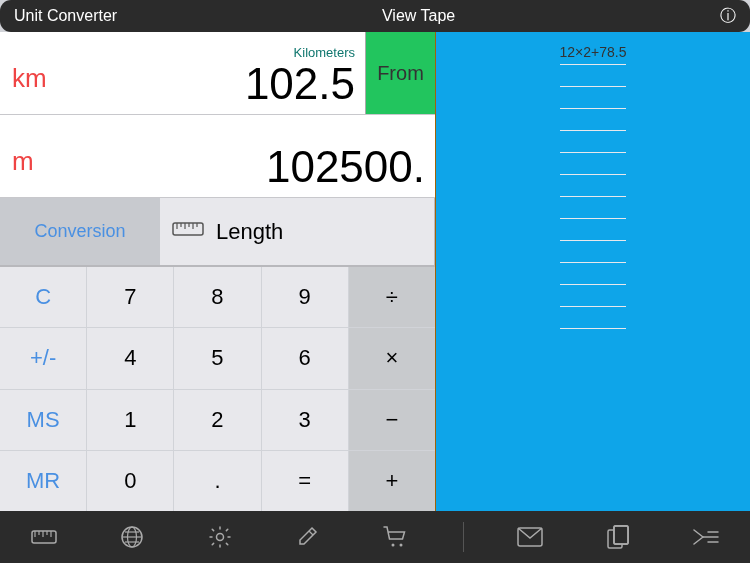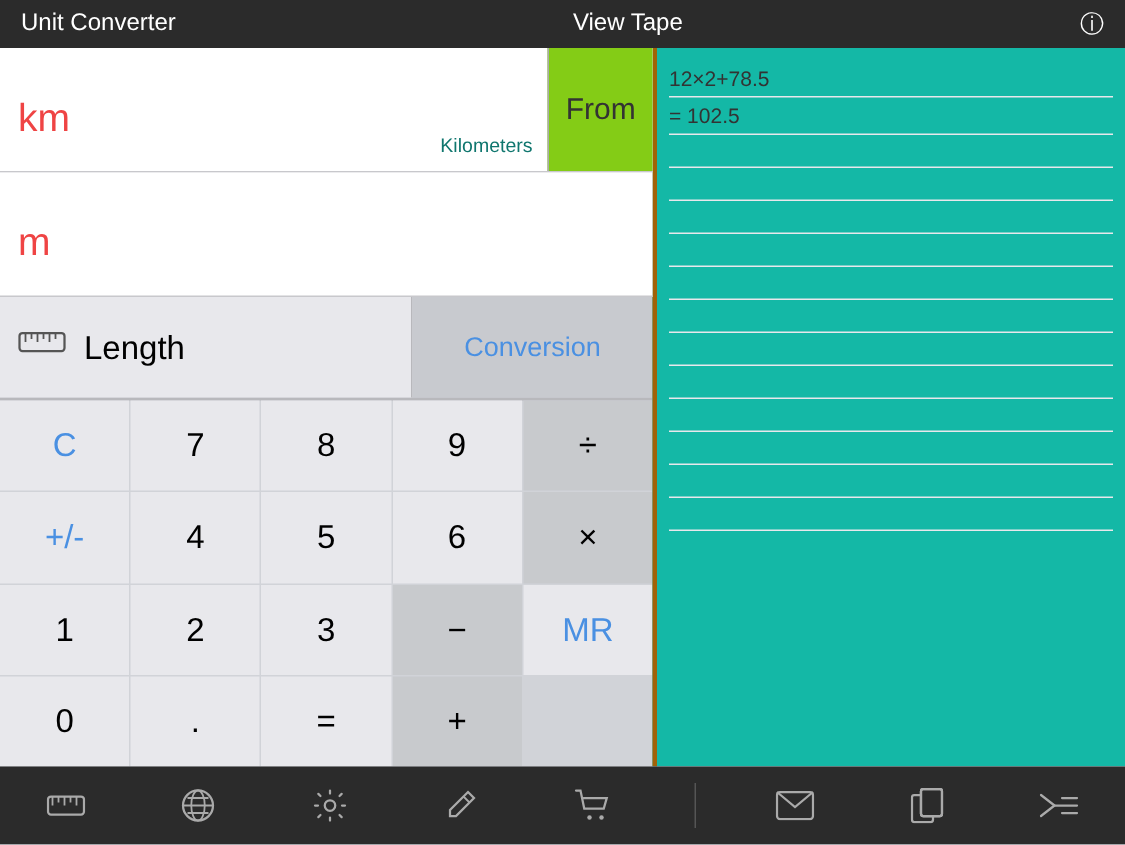--- a/index.html
+++ b/index.html
@@ -16,40 +16,41 @@
     
     #title-bar {
       background: #2b2b2b;
       color: #fff;
       height: 32px;
       display: flex;
       align-items: center;
       justify-content: space-between;
       padding: 0 14px;
       flex-shrink: 0;
+      border-radius: 11px;
     }
 
     
     #main {
       display: flex;
       flex: 1;
       overflow: hidden;
     }
 
     
     #left-panel {
       display: flex;
       flex-direction: column;
       flex: 0 0 435px;
       background: #d1d3d8;
     }
 
     .row-button-area {
       flex: 0 0 70px;
-      background: #84cc16;
+      background: #22c55e;
       display: flex;
       align-items: center;
       justify-content: center;
       cursor: pointer;
       border-left: 1px solid #aaa;
     }
 
     .from-to-btn {
       font-size: 20px;
       color: #333;
@@ -123,25 +124,26 @@
       font-weight: 400;
       transition: background 0.1s;
     }
 
     .key.blue-text { color: #4a90e2; }
     .key.dark-bg { background: #c8cacd; }
 
     
     #right-panel {
       flex: 1;
-      background: #14b8a6;
-      border-left: 3px solid #a16207;
+      background: #0ea5e9;
+      border-left: 1px solid #a16207;
       display: flex;
       flex-direction: column;
       padding: 8px;
+      align-items: center;
     }
 
     #tape-lines {
       display: flex;
       flex-direction: column;
       gap: 0;
     }
 
     .tape-line {
       border-bottom: 1px solid #e8e8ec;
@@ -234,80 +236,82 @@
 </div>
 
 <div id="main">
 
   <div id="left-panel">
 
     <div class="conv-row-wrapper">
       <div class="conv-row-inner">
         <span class="unit-short">km</span>
         <div class="unit-full">Kilometers</div>
+        <div class="value-big">102.5</div>
       </div>
       <div class="row-button-area">
         <span class="from-to-btn">From</span>
       </div>
     </div>
 
     <div class="conv-row-wrapper">
       <div class="conv-row-inner">
         <span class="unit-short">m</span>
+        <div class="value-big">102500.</div>
       </div>
     </div>
 
     <div id="category-row">
+      <div id="conversion-btn">
+        <span id="conversion-btn-label">Conversion</span>
+      </div>
       <div id="category-left">
         <span class="ruler-icon">
           <svg width="32" height="24" viewBox="0 0 32 24" fill="none" xmlns="http://www.w3.org/2000/svg">
             <rect x="1" y="6" width="30" height="12" rx="2" stroke="#555" stroke-width="1.5" fill="none"></rect>
             <line x1="5" y1="6" x2="5" y2="12" stroke="#555" stroke-width="1.2"></line>
             <line x1="9" y1="6" x2="9" y2="10" stroke="#555" stroke-width="1.2"></line>
             <line x1="13" y1="6" x2="13" y2="12" stroke="#555" stroke-width="1.2"></line>
             <line x1="17" y1="6" x2="17" y2="10" stroke="#555" stroke-width="1.2"></line>
             <line x1="21" y1="6" x2="21" y2="12" stroke="#555" stroke-width="1.2"></line>
             <line x1="25" y1="6" x2="25" y2="10" stroke="#555" stroke-width="1.2"></line>
           </svg>
         </span>
         <span id="category-label">Length</span>
       </div>
-      <div id="conversion-btn">
-        <span id="conversion-btn-label">Conversion</span>
-      </div>
     </div>
 
     <div id="keypad">
     <div class="key blue-text">C</div>
         <div class="key">7</div>
         <div class="key">8</div>
         <div class="key">9</div>
         <div class="key dark-bg">÷</div>
         <div class="key blue-text">+/-</div>
         <div class="key">4</div>
         <div class="key">5</div>
         <div class="key">6</div>
         <div class="key dark-bg">×</div>
+        <div class="key blue-text">MS</div>
         <div class="key">1</div>
         <div class="key">2</div>
         <div class="key">3</div>
         <div class="key dark-bg">−</div>
         <div class="key blue-text">MR</div>
         <div class="key">0</div>
         <div class="key">.</div>
         <div class="key">=</div>
         <div class="key dark-bg">+</div>
       </div>
 
   </div>
 
   <div id="right-panel">
     <div id="tape-lines">
     <div class="tape-line">12×2+78.5</div>
-        <div class="tape-line">= 102.5</div>
         <div class="tape-line"></div>
         <div class="tape-line"></div>
         <div class="tape-line"></div>
         <div class="tape-line"></div>
         <div class="tape-line"></div>
         <div class="tape-line"></div>
         <div class="tape-line"></div>
         <div class="tape-line"></div>
         <div class="tape-line"></div>
         <div class="tape-line"></div>

